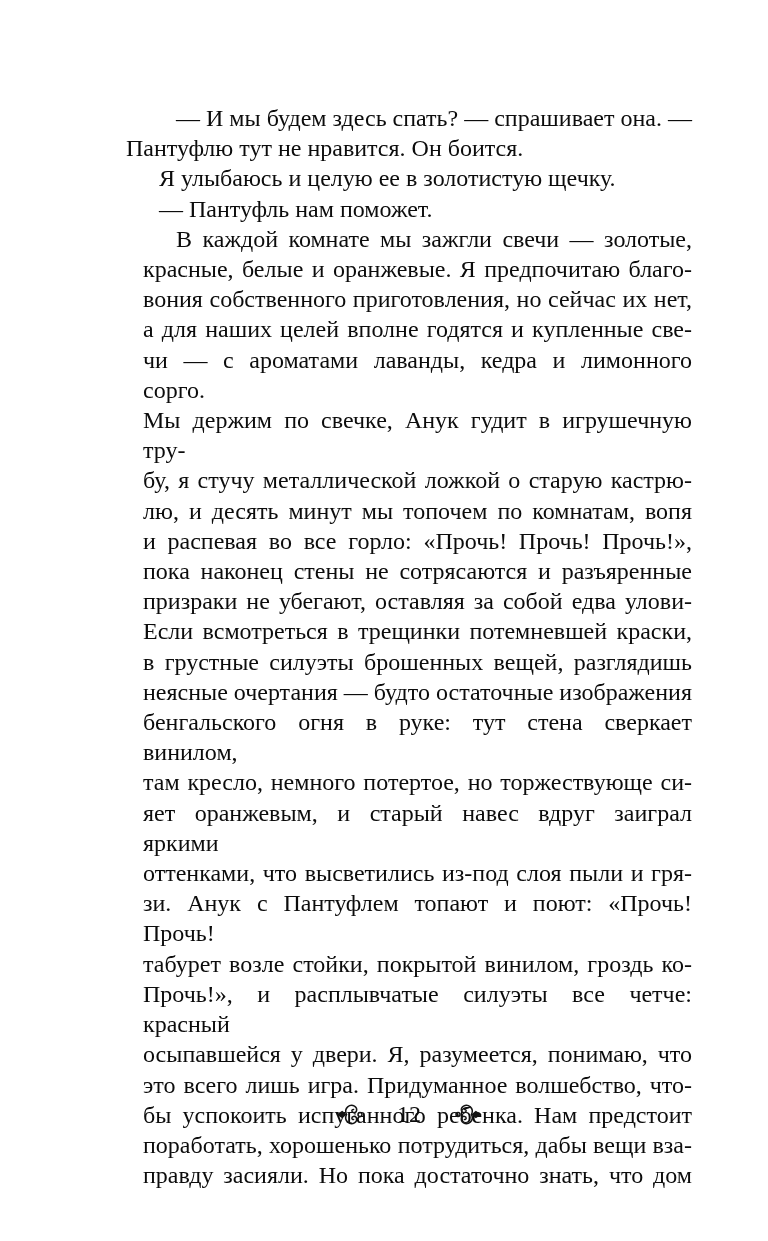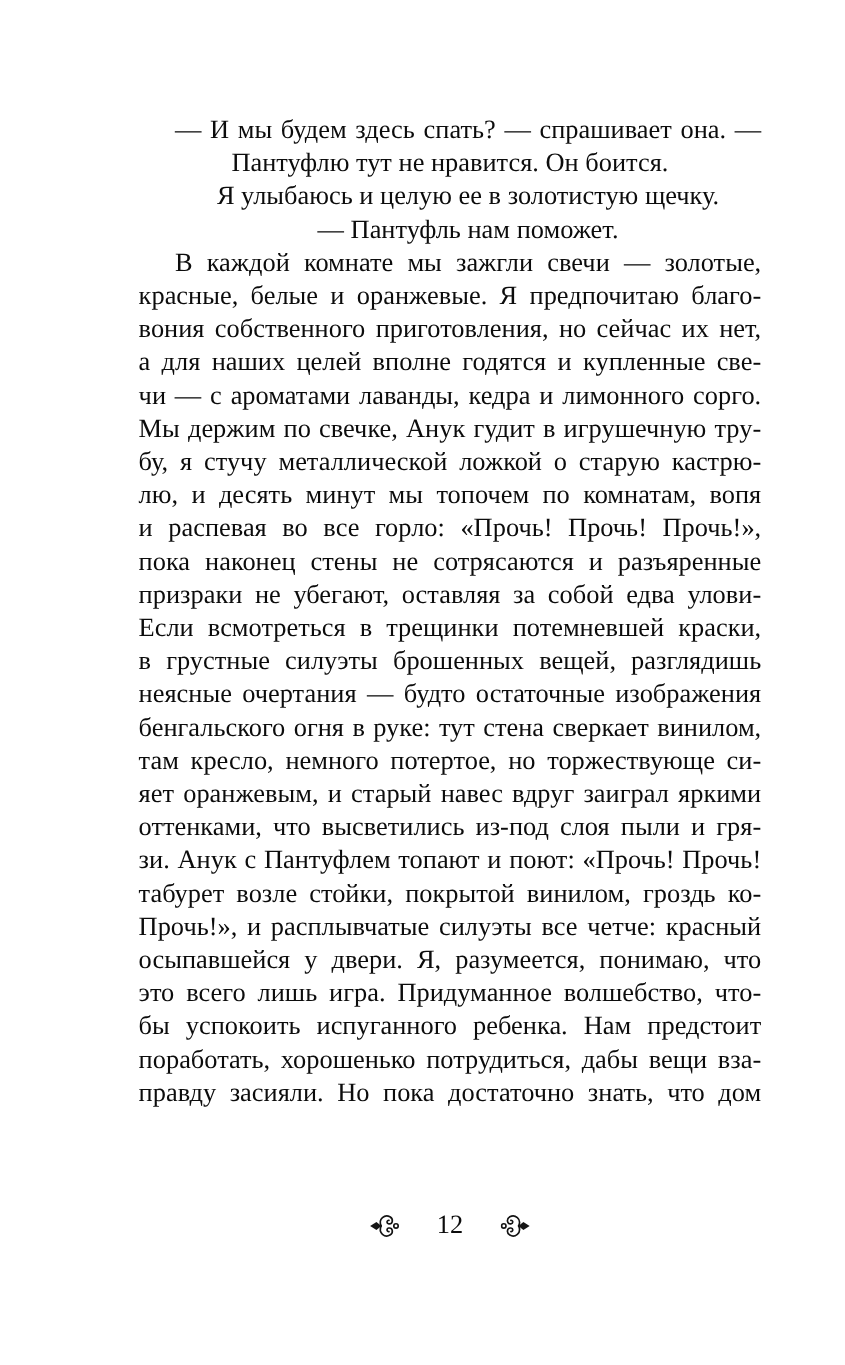--- a/index.html
+++ b/index.html
@@ -18,25 +18,26 @@
   .text-block {
     position: absolute;
     left: 126px;
     top: 103px;
     width: 566px;
     font-size: 24px;
     line-height: 30.2px;
     letter-spacing: 0px;
   }
   .line {
-    text-align: center;
+    text-align: left;
   }
   .line.just {
     text-align: justify;
     text-align-last: justify;
+    margin-left: 17px;
     -moz-text-align-last: justify;
   }
   .line.indent {
     text-indent: 33px;
   }
   .page-footer {
     position: absolute;
     left: 126px;
     top: 1098px;
     width: 566px;

